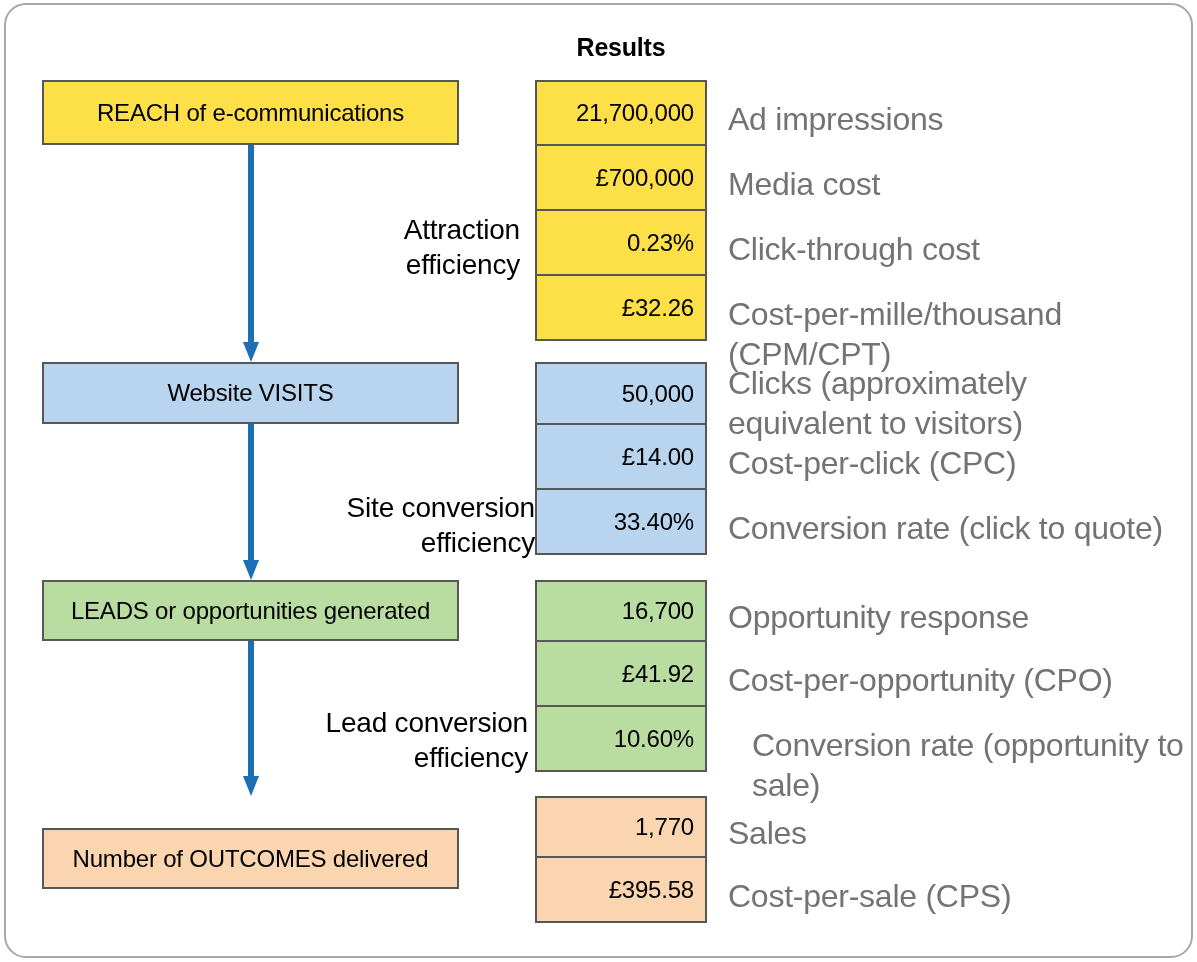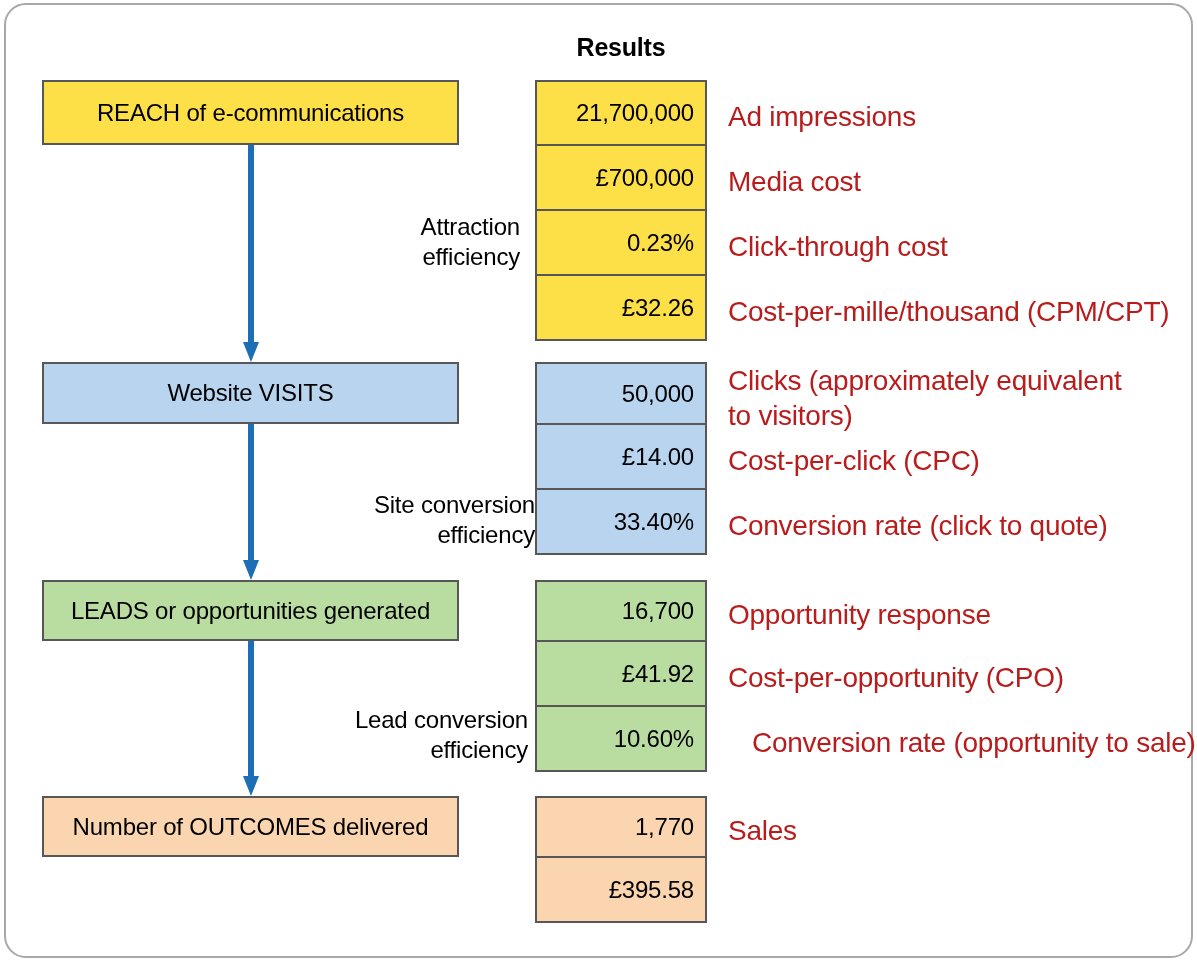--- a/index.html
+++ b/index.html
@@ -88,21 +88,21 @@
     border-left: 8px solid transparent;
     border-right: 8px solid transparent;
     border-top: 20px solid #1C6FB4;
   }
 
   
   .eff-label {
     position: absolute;
     width: 260px;
     text-align: right;
-    font-size: 24px;
+    font-size: 28px;
     line-height: 1.25;
     letter-spacing: -0.2px;
     color: #000;
   }
 
   
   .result-cell {
     position: absolute;
     left: 535px;
     width: 172px;
@@ -118,24 +118,24 @@
   }
   .result-cell.stacked-top { border-bottom-width: 1px; }
   .result-cell.stacked-mid { border-top-width: 1px; border-bottom-width: 1px; }
   .result-cell.stacked-bot { border-top-width: 1px; }
 
   
   .result-desc {
     position: absolute;
     left: 728px;
     width: 450px;
-    font-size: 28px;
+    font-size: 32px;
     line-height: 1.24;
     letter-spacing: -0.25px;
-    color: #b91c1c;
+    color: #737373;
   }
 
   
   .fill-reach   { background: #fde047; }
   .fill-visits  { background: #B8D4EF; }
   .fill-leads   { background: #B9DDA0; }
   .fill-outcomes{ background: #FAD5B0; }
 </style>
 </head>
 <body>
@@ -147,21 +147,21 @@
   <div class="canvas">
 
     <div class="results-header">Results</div>
 
     <div class="stage-box fill-reach" style="top:80px; height:65px;">REACH of e-communications</div>
 
     <div class="stage-box fill-visits" style="top:362px; height:62px;">Website VISITS</div>
 
     <div class="stage-box fill-leads" style="top:580px; height:61px;">LEADS or opportunities generated</div>
 
-    <div class="stage-box fill-outcomes" style="top:796px; height:61px;">Number of OUTCOMES delivered</div>
+    <div class="stage-box fill-outcomes" style="top:828px; height:61px;">Number of OUTCOMES delivered</div>
 
     <div class="arrow" style="top:145px; height:217px;">
       <div class="shaft" style="height:197px;"></div>
       <div class="head" style="top:197px;"></div>
     </div>
 
     <div class="arrow" style="top:424px; height:156px;">
       <div class="shaft" style="height:136px;"></div>
       <div class="head" style="top:136px;"></div>
     </div>
@@ -209,15 +209,16 @@
 
     <div class="result-desc" style="top:364px; width:400px;">Clicks (approximately equivalent to visitors)</div>
     <div class="result-desc" style="top:444px;">Cost-per-click (CPC)</div>
     <div class="result-desc" style="top:509px;">Conversion rate (click to quote)</div>
 
     <div class="result-desc" style="top:598px;">Opportunity response</div>
     <div class="result-desc" style="top:661px;">Cost-per-opportunity (CPO)</div>
     <div class="result-desc" style="top:726px;margin-left:24px;">Conversion rate (opportunity to sale)</div>
 
     <div class="result-desc" style="top:814px;">Sales</div>
+    <div class="result-desc" style="top:877px;">Cost-per-sale (CPS)</div>
 
   </div>
 </div>
 
 </body></html>

